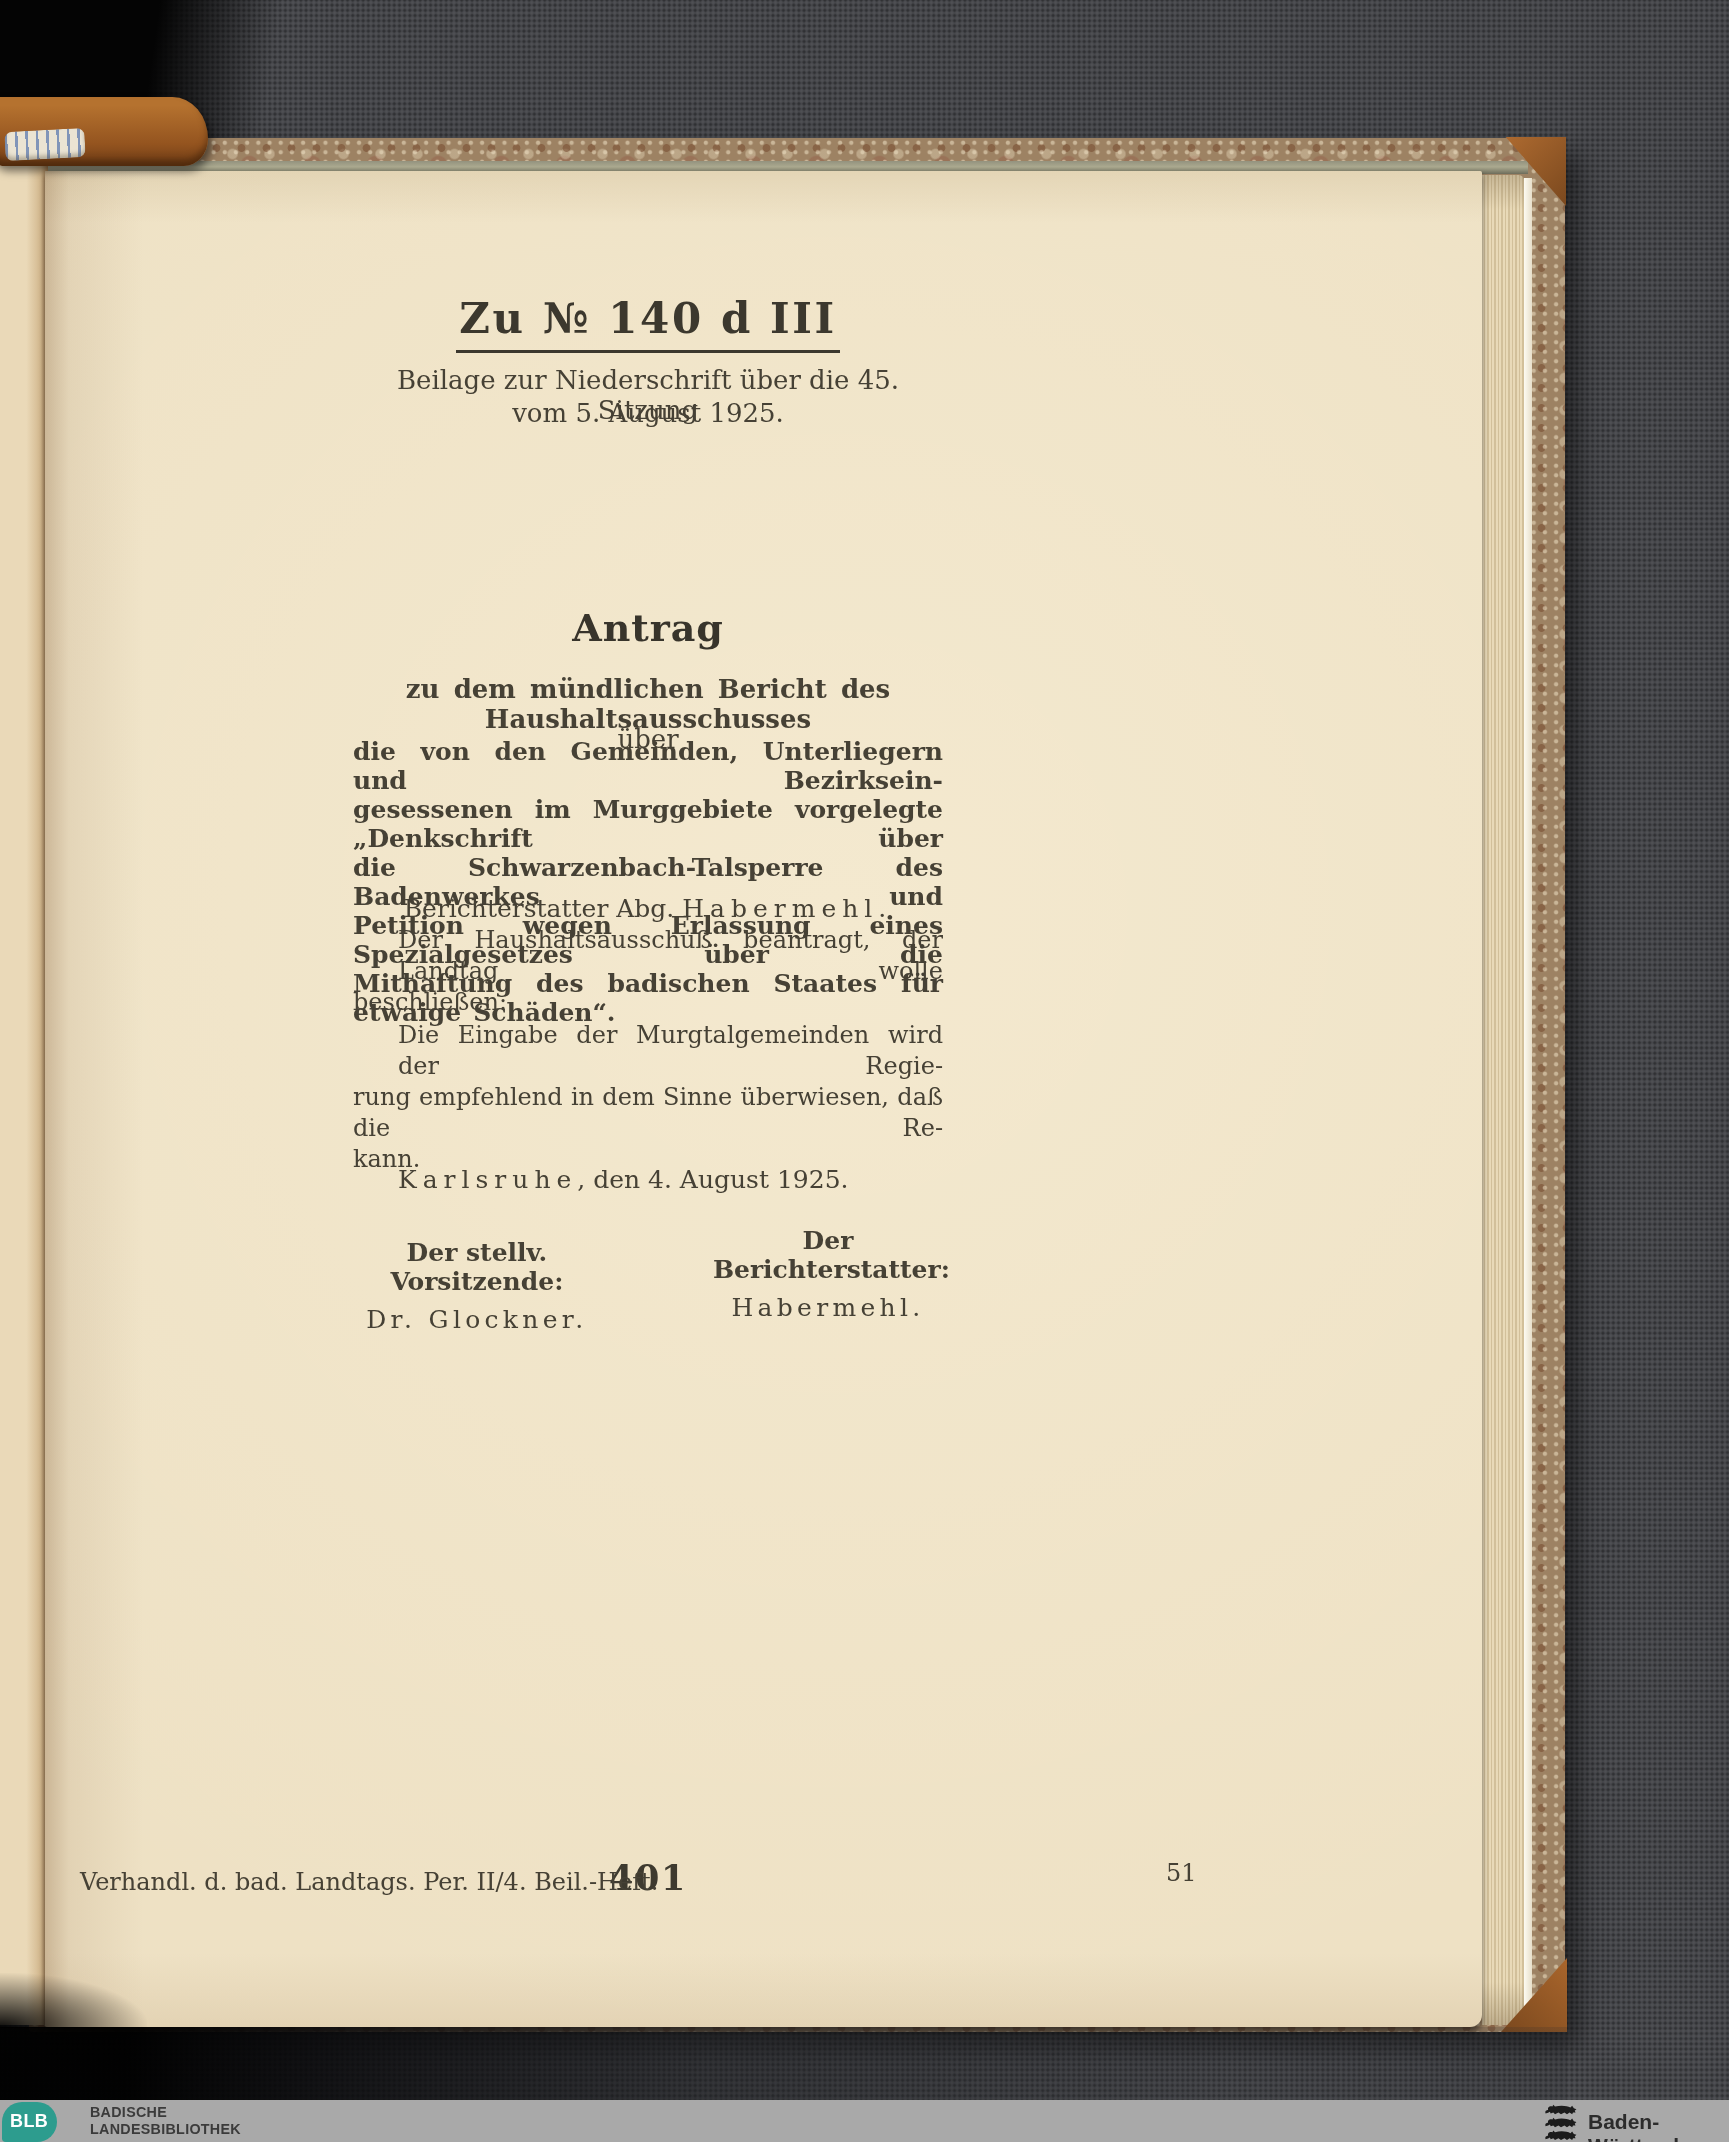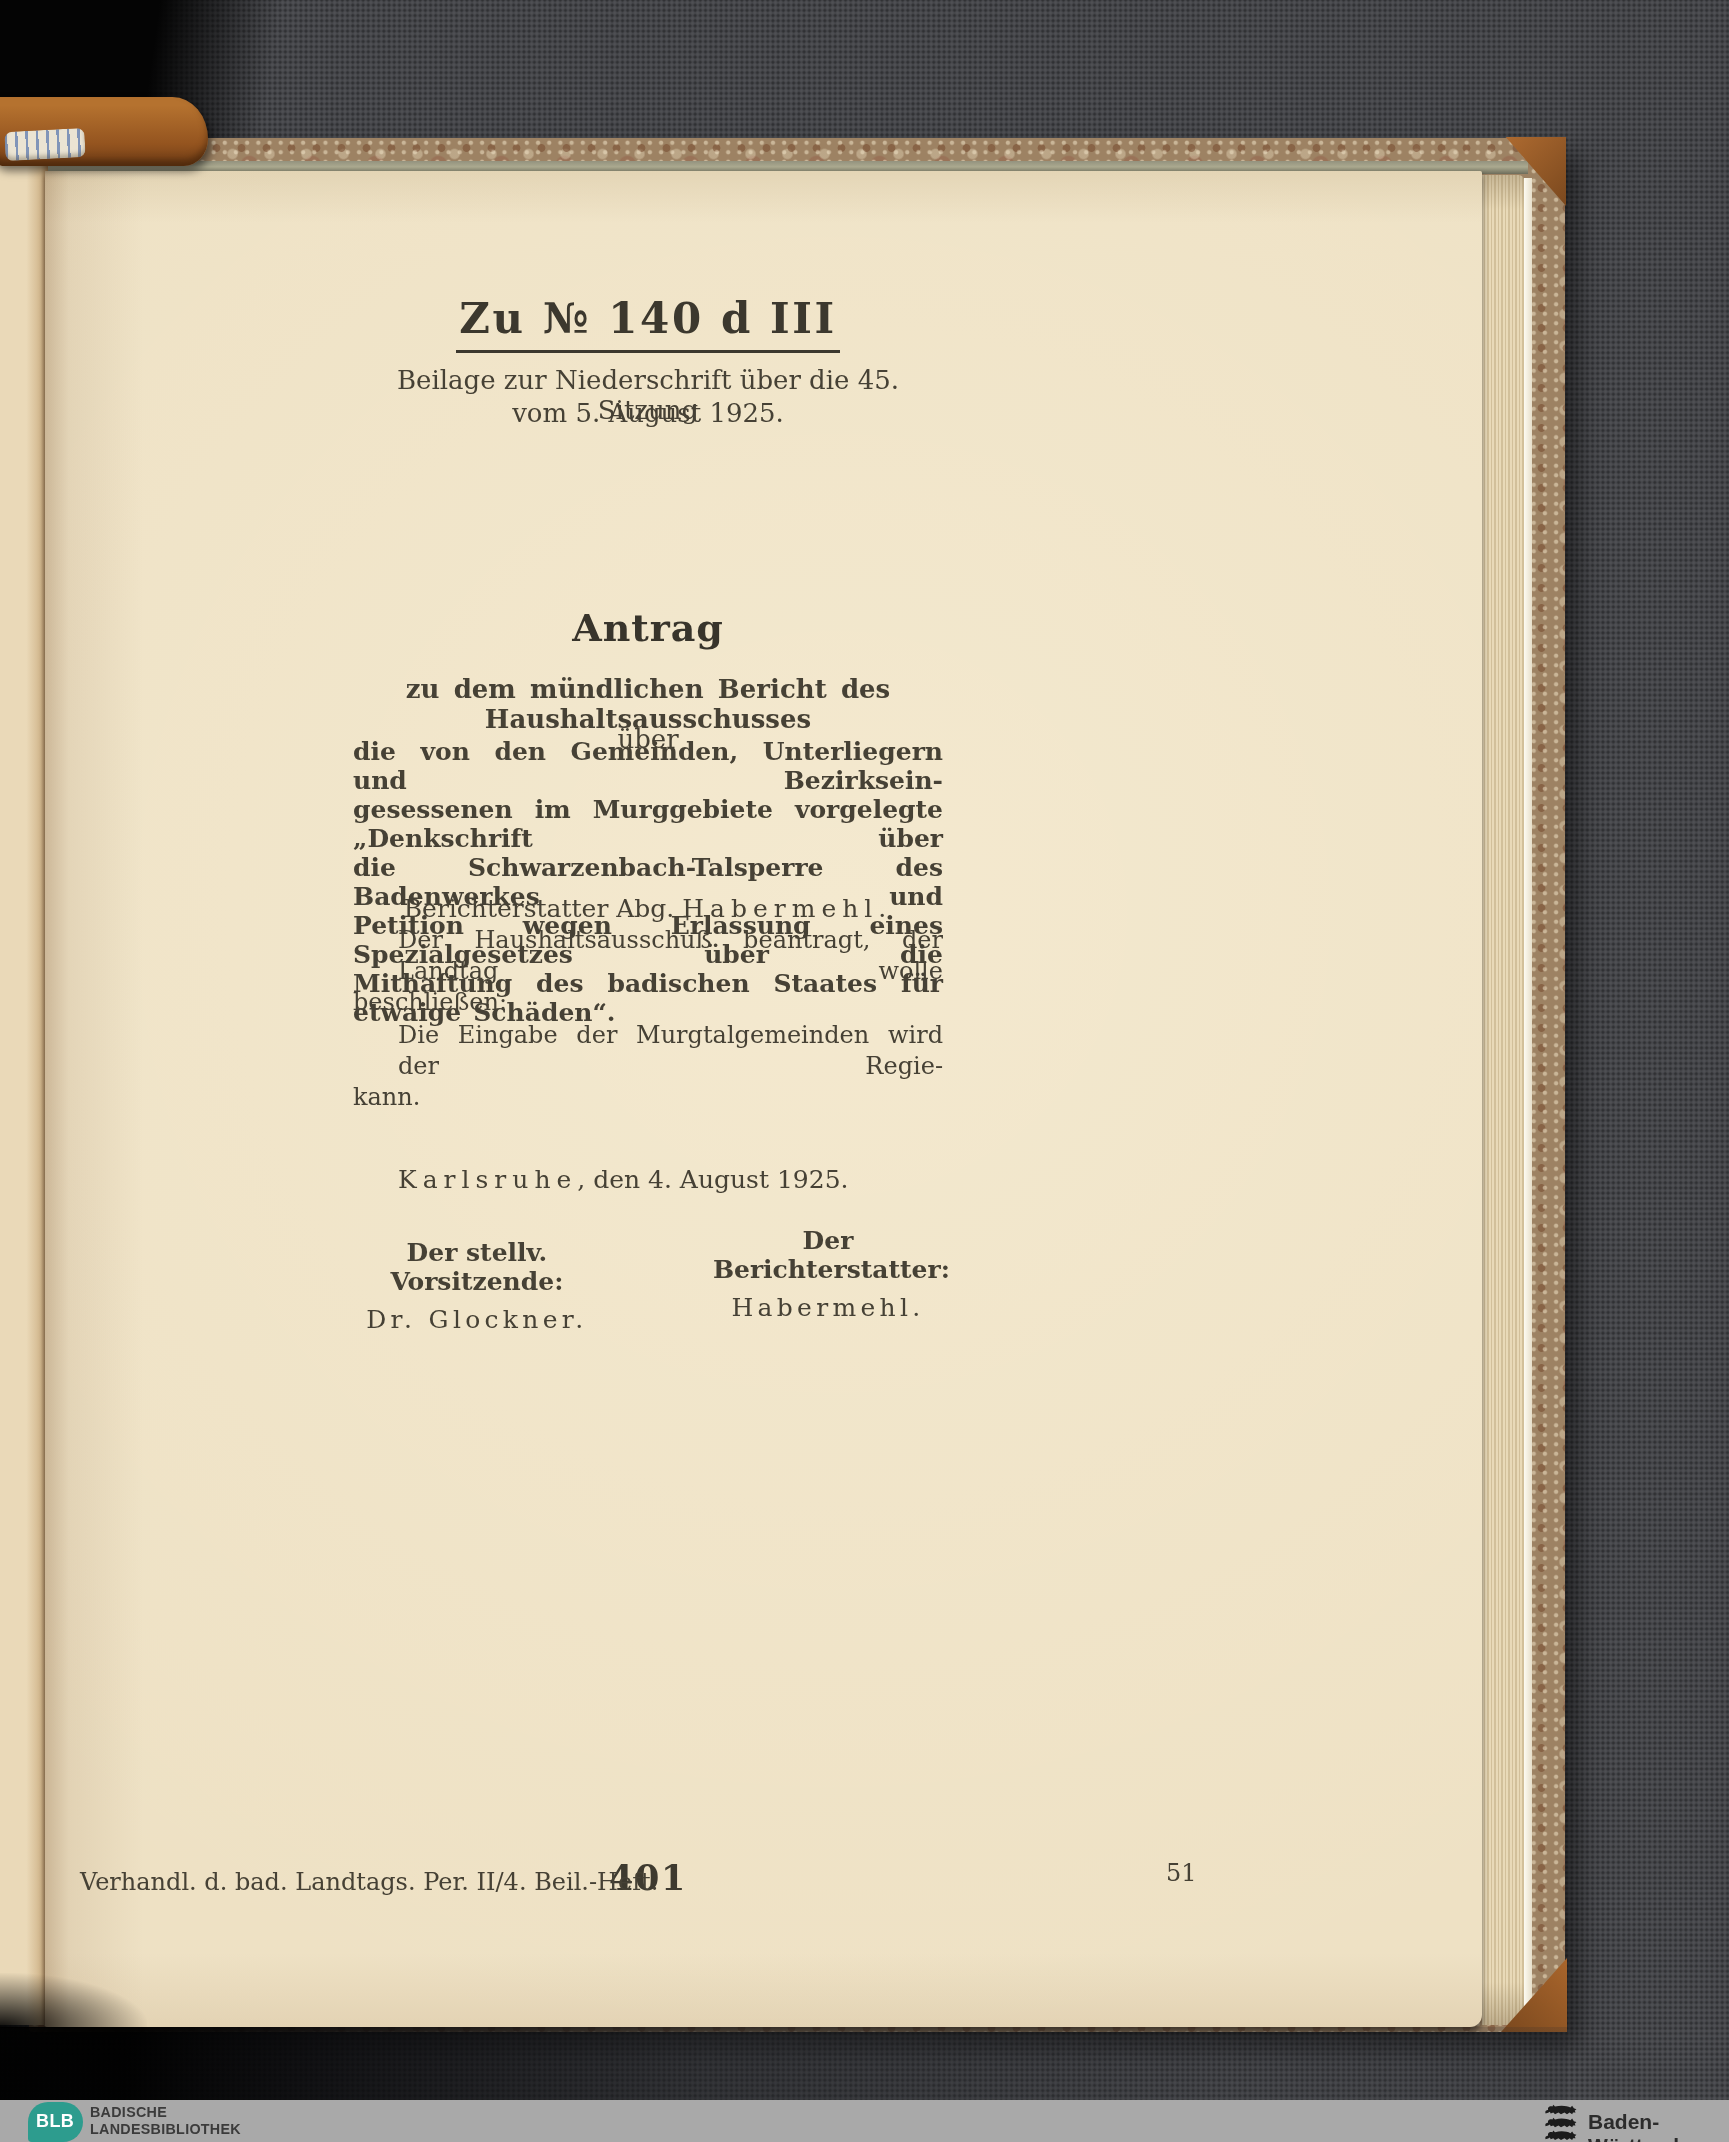--- a/index.html
+++ b/index.html
@@ -107,21 +107,21 @@
   .series-note { position:absolute; left:35px; top:1697px; font-size:24px; }
   .page-number { top:1686px; font-size:35px; font-weight:bold; letter-spacing:1.7px; color:#3e3a2f; }
   .sheet-number { position:absolute; left:1121px; top:1688px; font-size:24px; }
 
   
   .footer-bar { left:0; top:2100px; width:1729px; height:43px; z-index:10;
     background:#a9a9a9; font-family:"Liberation Sans", sans-serif; }
   .blb-logo { position:absolute; left:1.7px; top:1.7px; width:55px; height:40px;
     border-radius:22.5px 22.5px 22.5px 4.3px; background:#2d9c8e;
     display:flex; align-items:center; justify-content:center;
-    color:#ffffff; font-size:18px; font-weight:bold; letter-spacing:0.4px;margin-left:26px; }
+    color:#ffffff; font-size:18px; font-weight:bold; letter-spacing:0.4px; }
   .library-name { position:absolute; left:90px; top:3.5px; font-size:14.3px; font-weight:bold;
     line-height:17.3px; letter-spacing:0.3px; color:#3b3b3b; }
   .coa { position:absolute; left:1543px; top:2.6px; width:36px; height:38px; }
   .state-name { position:absolute; left:1588px; top:9.5px; font-size:21px; font-weight:bold; color:#2c2c2c; }
 </style>
 </head>
 <body>
 
 <div class="scene">
 
@@ -162,20 +162,21 @@
         <span class="spread">Habermehl.</span>
       </div>
 
       <div class="tblock para para1">
         <div class="jline indent">Der Haushaltsausschuß beantragt, der Landtag wolle</div>
         <div class="jline last">beschließen:</div>
       </div>
 
       <div class="tblock para para2">
         <div class="jline indent">Die Eingabe der Murgtalgemeinden wird der Regie-</div>
+        <div class="jline">rung empfehlend in dem Sinne überwiesen, daß die Re-</div>
         <div class="jline last">kann.</div>
       </div>
 
       <div class="tblock place-date">
         <span class="spread">Karlsruhe</span><span>, den 4. August 1925.</span>
       </div>
 
       <div class="tblock sig-row">
         <div class="sig-col-left">
           <div class="sig-title">Der stellv. Vorsitzende:</div>

